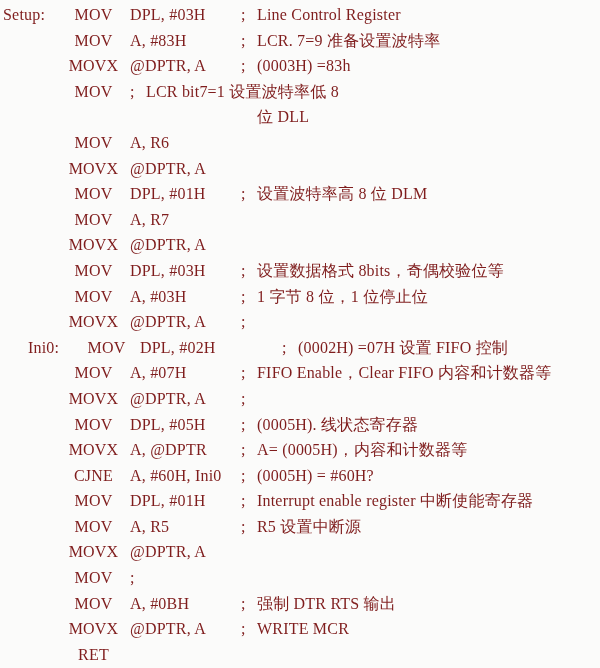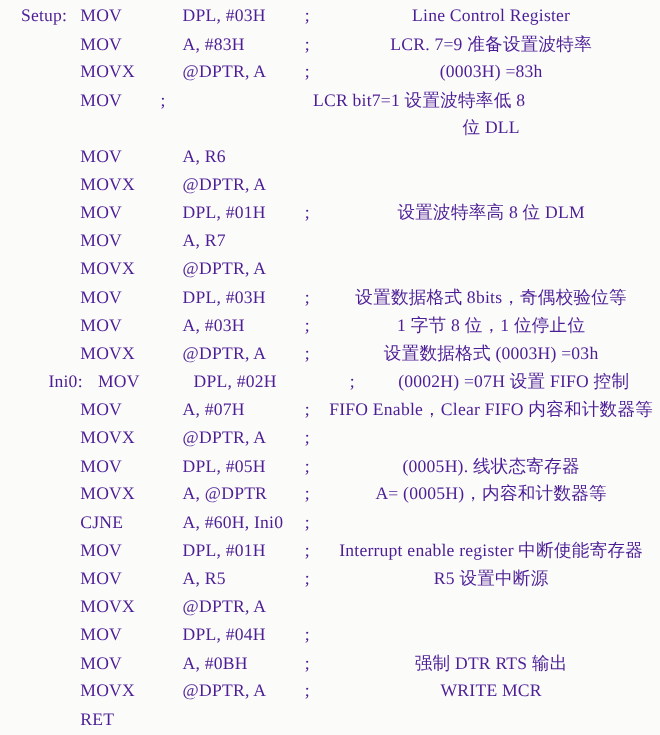--- a/index.html
+++ b/index.html
@@ -7,38 +7,38 @@
     padding: 0;
     width: 600px;
     height: 668px;
     background: #fbfbfa;
     overflow: hidden;
   }
   .listing {
     box-sizing: border-box;
     width: 600px;
     height: 588px;
-    padding: 2px 0 0 19px;
+    padding: 2px 0 0 3px;
     font-family: "Liberation Serif", serif;
     font-size: 16px;
-    color: #4c1d95;
+    color: #7f1d1d;
     letter-spacing: 0.2px;
   }
   .code-line {
     display: flex;
     height: 25.6px;
     line-height: 25.6px;
     white-space: pre;
     overflow: visible;
   }
   .col-label   { width: 54px;  flex: none; }
-  .col-mn      { width: 73px;  flex: none; }
-  .col-op      { width: 111px; flex: none; margin-left: 20px; }
+  .col-mn      { width: 73px;  flex: none; text-align: center; }
+  .col-op      { width: 111px; flex: none; }
   .col-sep     { width: 16px;  flex: none; }
-  .col-comment { flex: 1; text-align: center; }
+  .col-comment { flex: 1; }
 
   
   .row-ini0 .col-label { width: 70px; padding-left: 25px; box-sizing: border-box; }
   .row-ini0 .col-mn    { width: 67px; }
   .row-ini0 .col-op    { width: 142px; }
 </style>
 </head>
 <body>
 
 <div class="listing">
@@ -136,21 +136,20 @@
     <span class="col-op">A, #03H</span>
     <span class="col-sep">;</span>
     <span class="col-comment">1 字节 8 位，1 位停止位</span>
   </div>
 
   <div class="code-line">
     <span class="col-label"></span>
     <span class="col-mn">MOVX</span>
     <span class="col-op">@DPTR, A</span>
     <span class="col-sep">;</span>
-    <span class="col-comment">设置数据格式 (0003H) =03h</span>
   </div>
 
   <div class="code-line row-ini0">
     <span class="col-label">Ini0:</span>
     <span class="col-mn">MOV</span>
     <span class="col-op">DPL, #02H</span>
     <span class="col-sep">;</span>
     <span class="col-comment">(0002H) =07H 设置 FIFO 控制</span>
   </div>
 
@@ -184,20 +183,21 @@
     <span class="col-op">A, @DPTR</span>
     <span class="col-sep">;</span>
     <span class="col-comment">A= (0005H)，内容和计数器等</span>
   </div>
 
   <div class="code-line">
     <span class="col-label"></span>
     <span class="col-mn">CJNE</span>
     <span class="col-op">A, #60H, Ini0</span>
     <span class="col-sep">;</span>
+    <span class="col-comment">(0005H) = #60H?</span>
   </div>
 
   <div class="code-line">
     <span class="col-label"></span>
     <span class="col-mn">MOV</span>
     <span class="col-op">DPL, #01H</span>
     <span class="col-sep">;</span>
     <span class="col-comment">Interrupt enable register 中断使能寄存器</span>
   </div>
 
@@ -213,21 +213,20 @@
     <span class="col-label"></span>
     <span class="col-mn">MOVX</span>
     <span class="col-op">@DPTR, A</span>
     <span class="col-sep"></span>
     <span class="col-comment"></span>
   </div>
 
   <div class="code-line">
     <span class="col-label"></span>
     <span class="col-mn">MOV</span>
-    <span class="col-op">DPL, #04H</span>
     <span class="col-sep">;</span>
   </div>
 
   <div class="code-line">
     <span class="col-label"></span>
     <span class="col-mn">MOV</span>
     <span class="col-op">A, #0BH</span>
     <span class="col-sep">;</span>
     <span class="col-comment">强制 DTR RTS 输出</span>
   </div>

